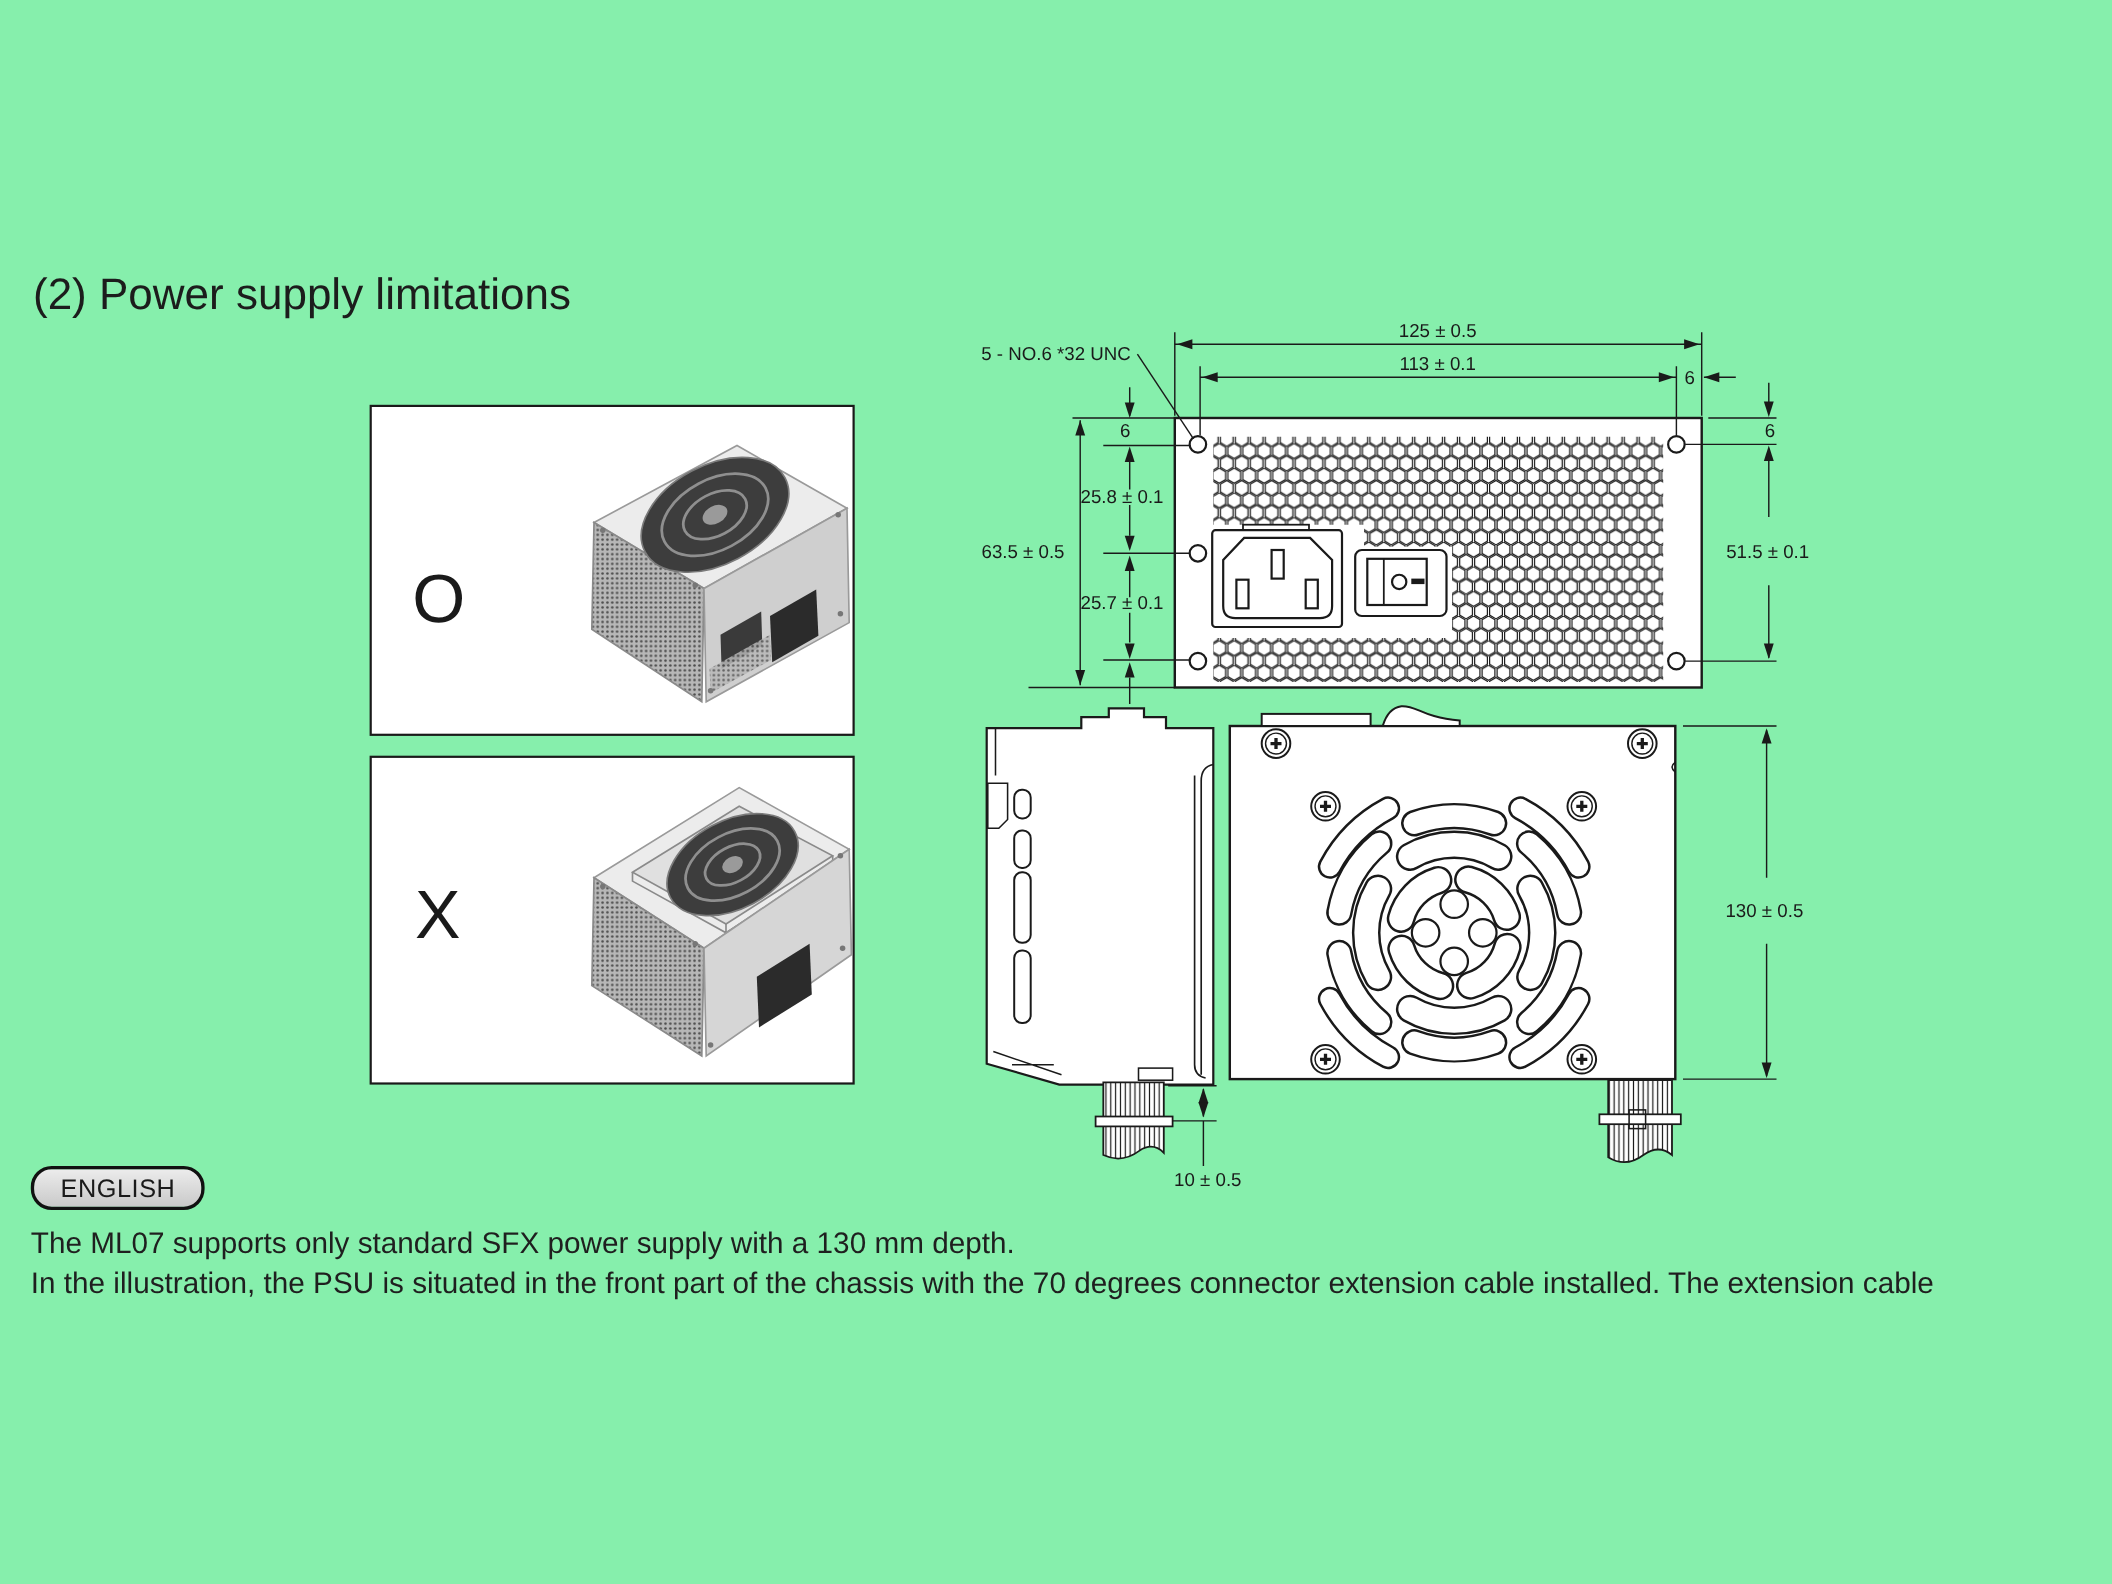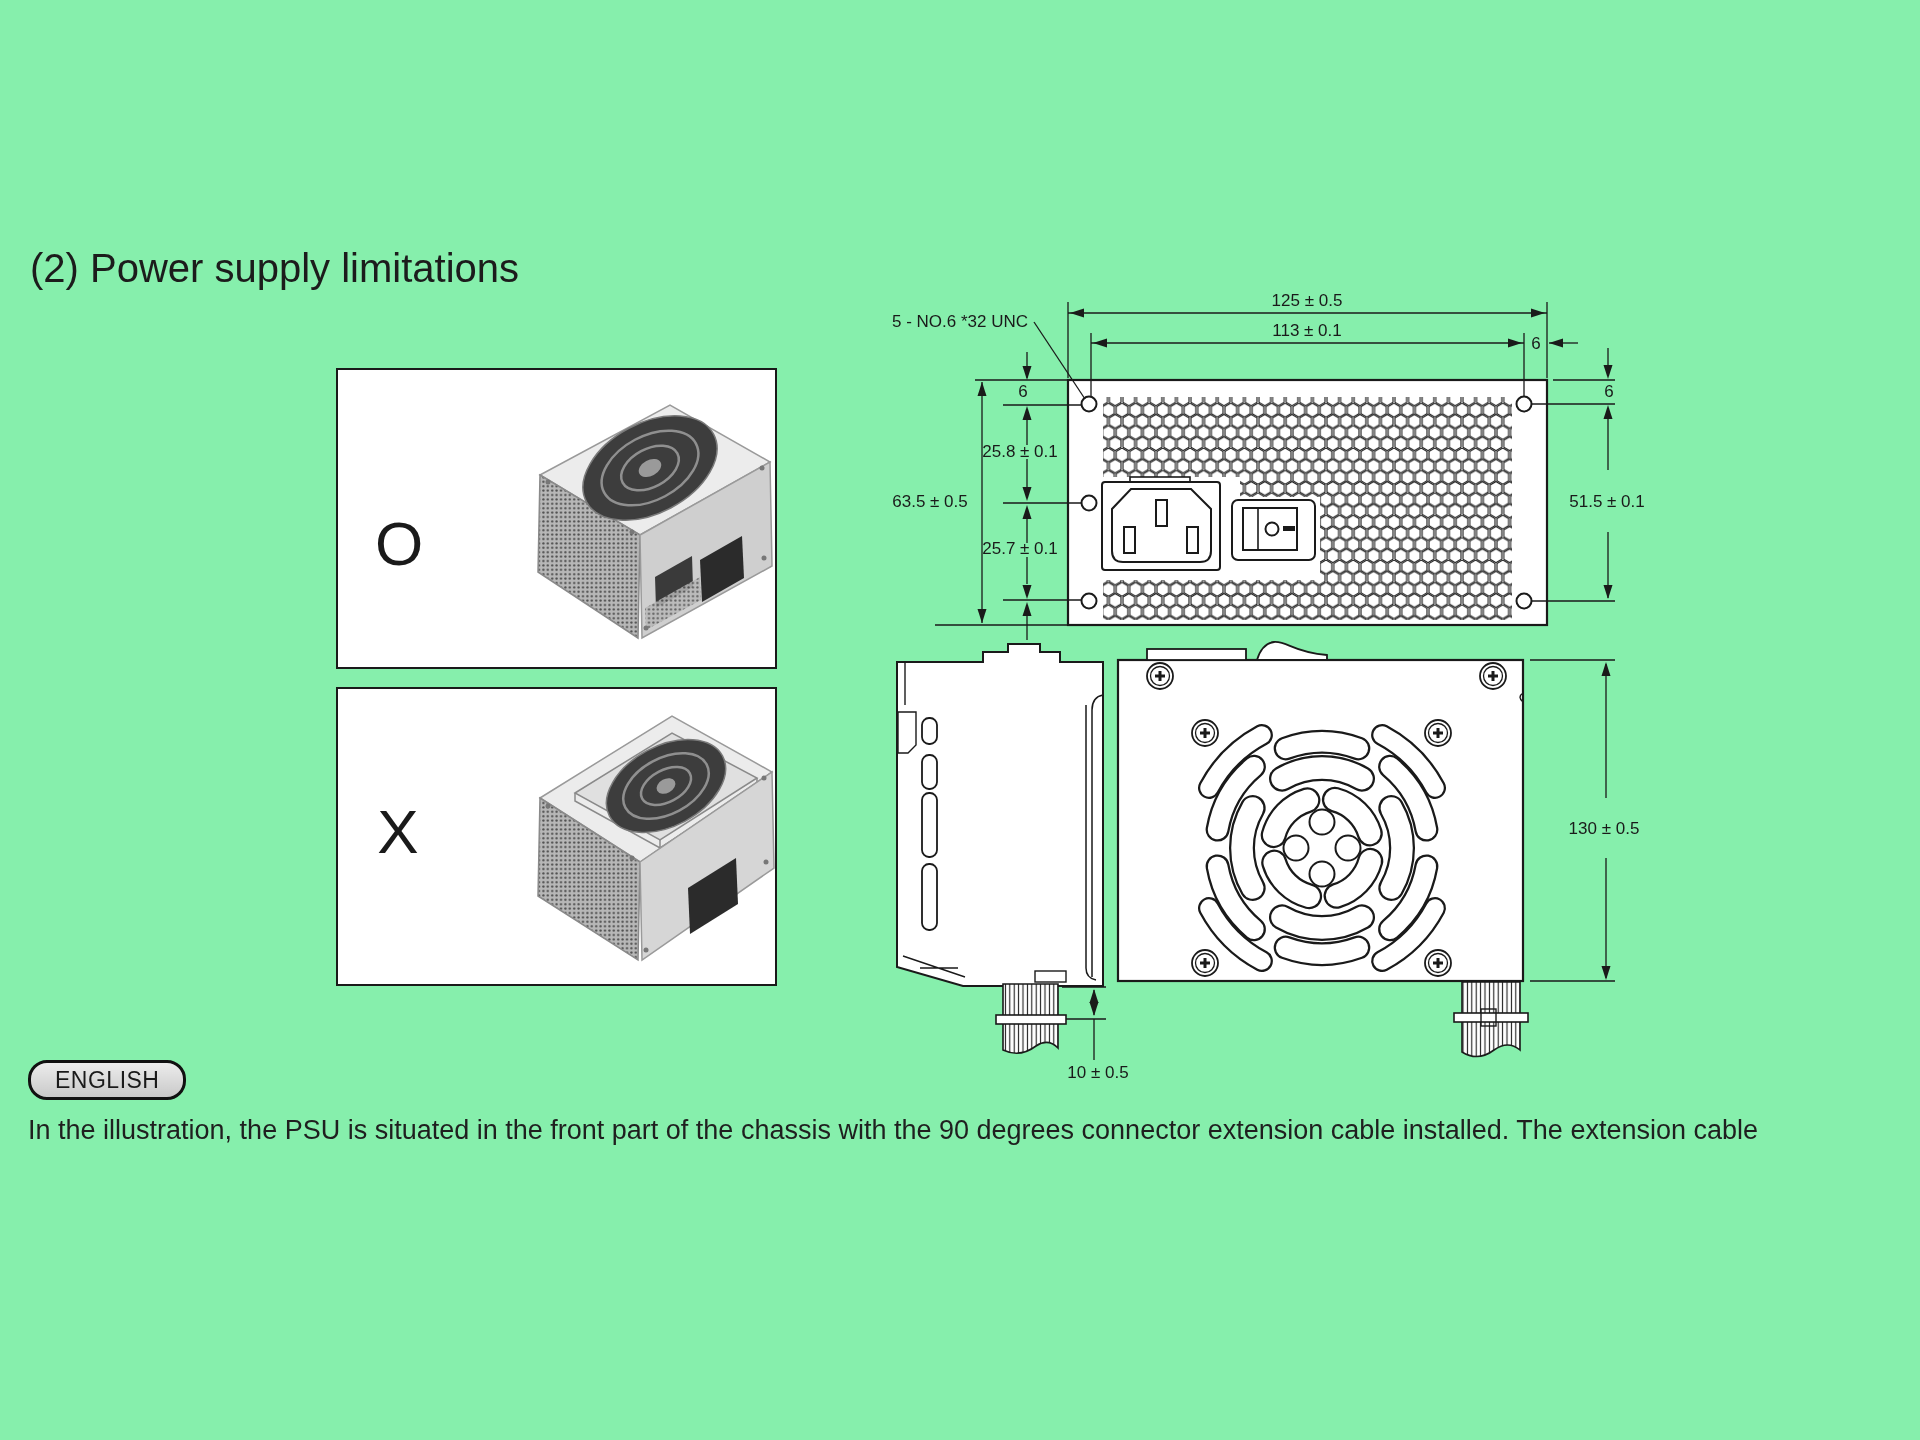--- a/index.html
+++ b/index.html
@@ -315,15 +315,16 @@
         <g>
           <polygon points="1606,980 1601.5,966 1610.5,966" fill="#1a1a1a" stroke="none"></polygon>
         </g>
     </g>
     <text x="1604" y="834" text-anchor="middle">130 ± 0.5</text>
   </svg>
 
   <div class="abs" id="english-badge">ENGLISH</div>
 
   <div class="abs" id="body-text">
-    <div>In the illustration, the PSU is situated in the front part of the chassis with the 90 degrees connector extension cable installed. The extension cable</div>
+    <div>The ML07 supports only standard SFX power supply with a 130 mm depth.</div>
+    <div>In the illustration, the PSU is situated in the front part of the chassis with the 70 degrees connector extension cable installed. The extension cable</div>
   </div>
 </div>
 
 </body></html>

